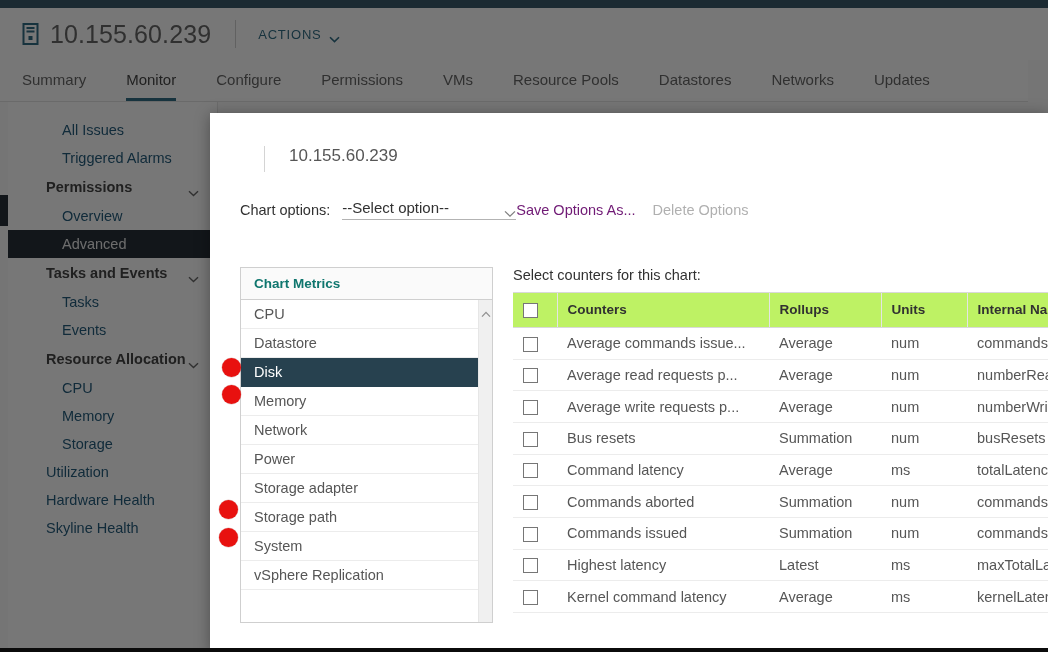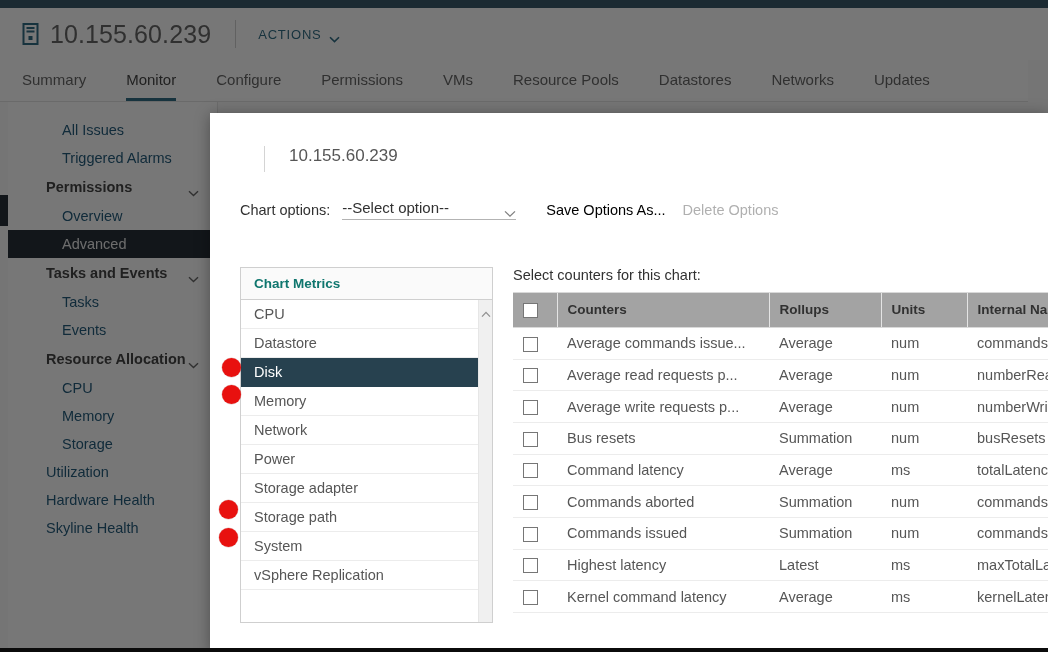--- a/index.html
+++ b/index.html
@@ -107,21 +107,21 @@
   .opt-label { font-size: 14.5px; color: #313131; margin-right: 12px; white-space: nowrap; }
   .select-wrap {
     position: relative; width: 174px; border-bottom: 1px solid #b3b3b3;
     padding: 0 0 3px 0; display:flex; align-items:center; cursor: pointer;
   }
   .select-val {
     font-size: 15px; color: #313131; flex: 1; white-space: nowrap;
   }
   .select-wrap .cv { width: 12px; height: 8px; opacity: .75; }
   .link-btn {
-    font-size: 14.5px; color: #000000; margin-left: 30px; cursor: pointer; white-space: nowrap;
+    font-size: 14.5px; color: #701a75; margin-left: 0; cursor: pointer; white-space: nowrap;
   }
   .link-btn.disabled { color: #b0b0b0; cursor: default; margin-left: 17px; }
 
   
   .content { display: flex; padding: 47px 0 0 30px; }
 
   .metrics-panel {
     width: 253px; flex: 0 0 253px; border: 1px solid #cfcfcf;
     background: #fff; height: 356px; display: flex; flex-direction: column;
   }
@@ -142,21 +142,21 @@
     position: absolute; right: 0; top: 0; bottom: 0; width: 14px;
     background: #f0f0f0; border-left: 1px solid #e6e6e6;
     display: flex; justify-content: center; padding-top: 4px; cursor: pointer;
   }
   .metrics-scroll svg { width: 10px; height: 7px; opacity: .55; }
 
   .counters-panel { flex: 1; padding-left: 20px; min-width: 0; }
   .counters-label { font-size: 14.5px; color: #313131; margin-bottom: 9px; white-space: nowrap; }
   .ctable { width: 620px; border-collapse: collapse; table-layout: fixed; }
   .ctable th {
-    background: #a3a3a3; border-top: 1px solid #d9d9d9; border-bottom: 1px solid #d9d9d9;
+    background: #bef264; border-top: 1px solid #d9d9d9; border-bottom: 1px solid #d9d9d9;
     font-size: 13.5px; font-weight: 700; color: #313131; text-align: left;
     padding: 9px 0 9px 10px; white-space: nowrap;
   }
   .ctable th + th { border-left: 1px solid #e4e4e4; }
   .ctable td {
     border-bottom: 1px solid #ececec;
     font-size: 14.5px; color: #565656; padding: 7px 0 7px 10px;
     white-space: nowrap; overflow: hidden; text-overflow: ellipsis;
   }
   .col-chk { width: 44px; }

